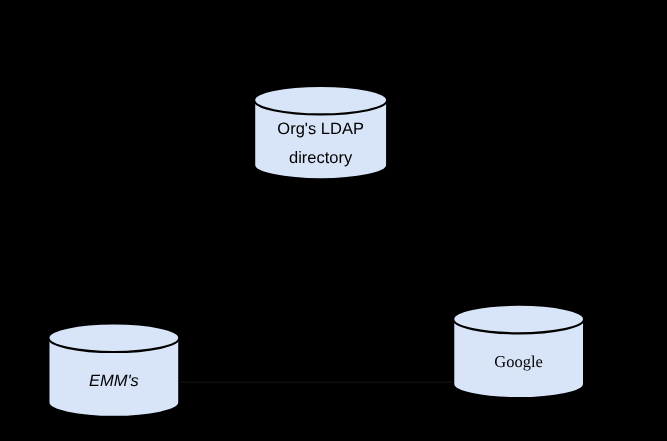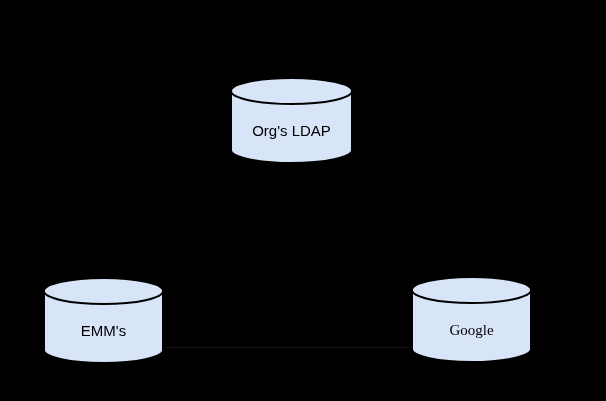--- a/index.html
+++ b/index.html
@@ -44,38 +44,39 @@
     pointer-events: none;
     white-space: nowrap;
   }
   .connector {
     position: absolute;
     height: 1px;
     background: var(--connector-color, #141414);
   }
   
   .cyl-ldap   { left: 230px; top: 76px;  width: 123px; height: 88px; }
-  .cyl-emm    { left: 43px;  top: 276px; width: 121px; height: 88px; }
+  .cyl-emm    { left: 43px;  top: 292px; width: 121px; height: 88px; font-style: italic; }
   .cyl-google { left: 411px; top: 275px; width: 121px; height: 88px; font-family: Liberation Serif, serif; }
   .conn-emm-google { left: 164px; top: 347px; width: 247px; }
 </style>
 </head>
 <body>
 
 <div class="stage">
 
   <div class="connector conn-emm-google"></div>
 
   <div class="cylinder cyl-ldap">
     <svg viewBox="0 0 122 88" preserveAspectRatio="none" aria-hidden="true">
       <path class="cyl-shape" d="M1 15 V74 A60 13 0 0 0 121 74 V15"></path>
       <ellipse class="cyl-shape" cx="61" cy="15" rx="60" ry="13"></ellipse>
     </svg>
     <div class="cyl-label">
       <span>Org's LDAP</span>
+      <span>directory</span>
     </div>
   </div>
 
   <div class="cylinder cyl-emm">
     <svg viewBox="0 0 122 88" preserveAspectRatio="none" aria-hidden="true">
       <path class="cyl-shape" d="M1 15 V74 A60 13 0 0 0 121 74 V15"></path>
       <ellipse class="cyl-shape" cx="61" cy="15" rx="60" ry="13"></ellipse>
     </svg>
     <div class="cyl-label">
       <span>EMM's</span>

